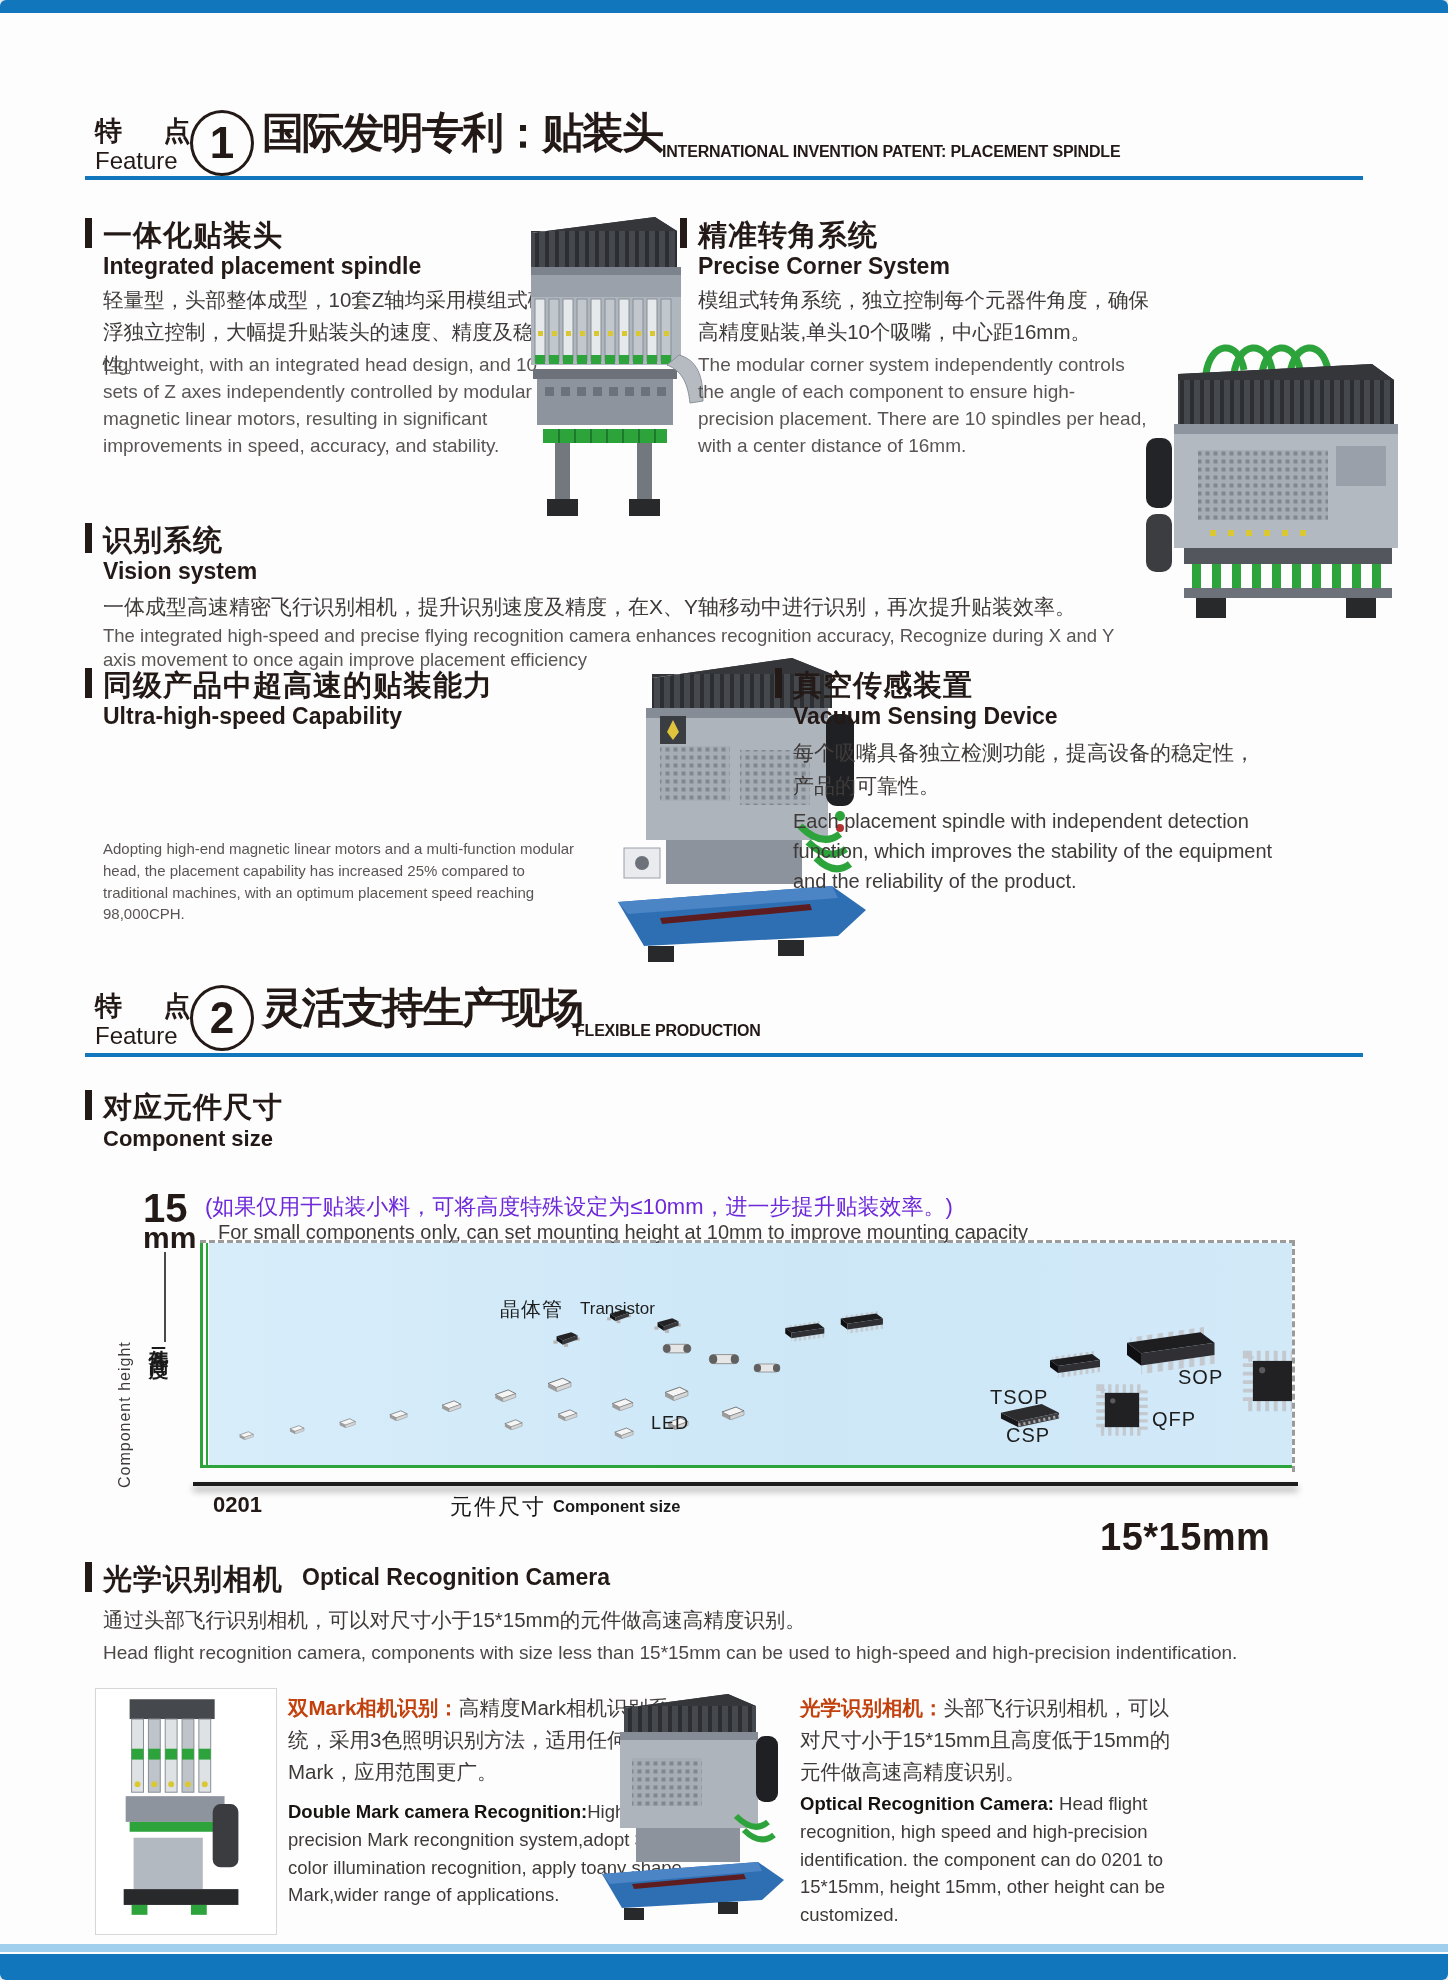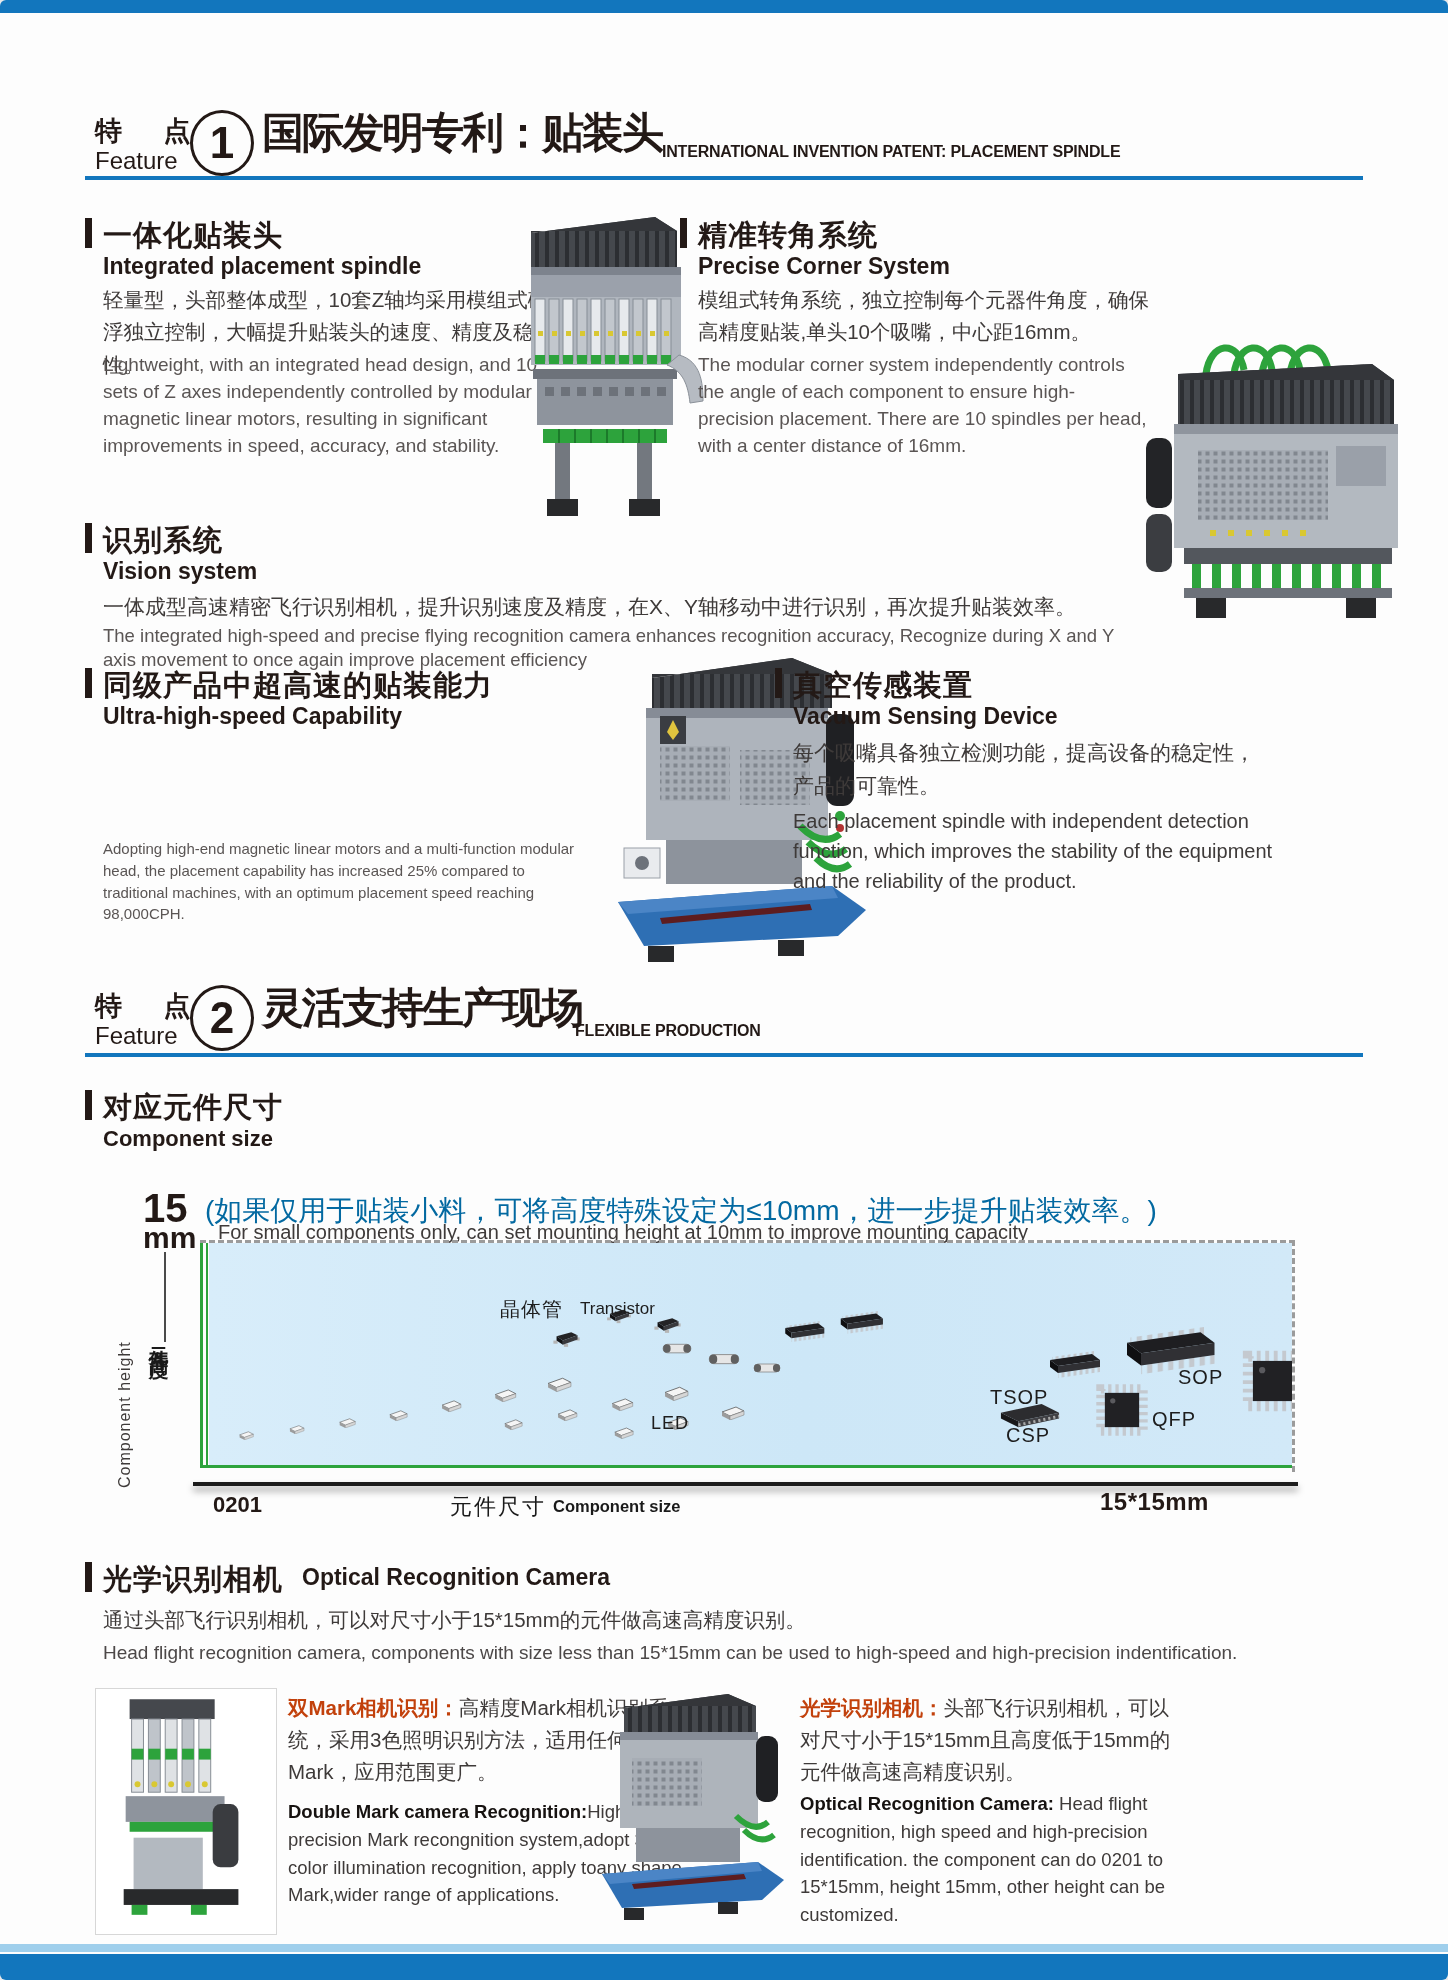--- a/index.html
+++ b/index.html
@@ -27,24 +27,24 @@
   .dash-top{border-top:3px dashed #9b9b9b;}
   .dash-right{border-left:3px dashed #9b9b9b;}
   .gline{background:#2da33c;}
   .axis-dark{background:#1c1c1c;box-shadow:0 5px 7px rgba(0,0,0,.38);}
   .axis-y-cn{writing-mode:vertical-rl;font-size:20px;font-weight:600;letter-spacing:4px;color:#1a1a1a;}
   .axis-y-en{writing-mode:vertical-rl;transform:rotate(180deg);font-size:16px;color:#3e3a39;letter-spacing:1px;}
   .part-label{font-size:20px;color:#1d1d1d;letter-spacing:1px;white-space:nowrap;}
   .part-label-sm{font-size:17px;color:#1d1d1d;white-space:nowrap;}
   .big15{font-size:40px;font-weight:bold;line-height:.9;}
   .bigmm{font-size:30px;font-weight:bold;line-height:.9;}
-  .note-cn{font-size:28px;color:#0369a1;white-space:nowrap;}
+  .note-cn{font-size:22px;color:#6d28d9;white-space:nowrap;}
   .note-en{font-size:20px;color:#3e3a39;white-space:nowrap;}
   .xmin{font-size:22px;font-weight:bold;}
-  .xmax{font-size:24px;font-weight:bold;letter-spacing:.5px;}
+  .xmax{font-size:38px;font-weight:bold;letter-spacing:.5px;margin-top:28px;}
   .xaxis-cn{font-size:22px;color:#1a1a1a;letter-spacing:2px;}
   .xaxis-en{font-size:16.5px;font-weight:bold;color:#1a1a1a;}
   
   .img-card{background:#fff;border:1px solid #d7d7d7;}
   .blk-cn{font-size:20.5px;color:#3e3a39;line-height:1.55;margin:0;}
   .blk-cn b{color:#c2410c;}
   .blk-en{font-size:18.5px;color:#3e3a39;line-height:1.5;margin:0;}
   .blk-en b{color:#161210;}
   .botbar-light{background:#9fcfec;}
   .botbar-dark{background:#1276bd;}

